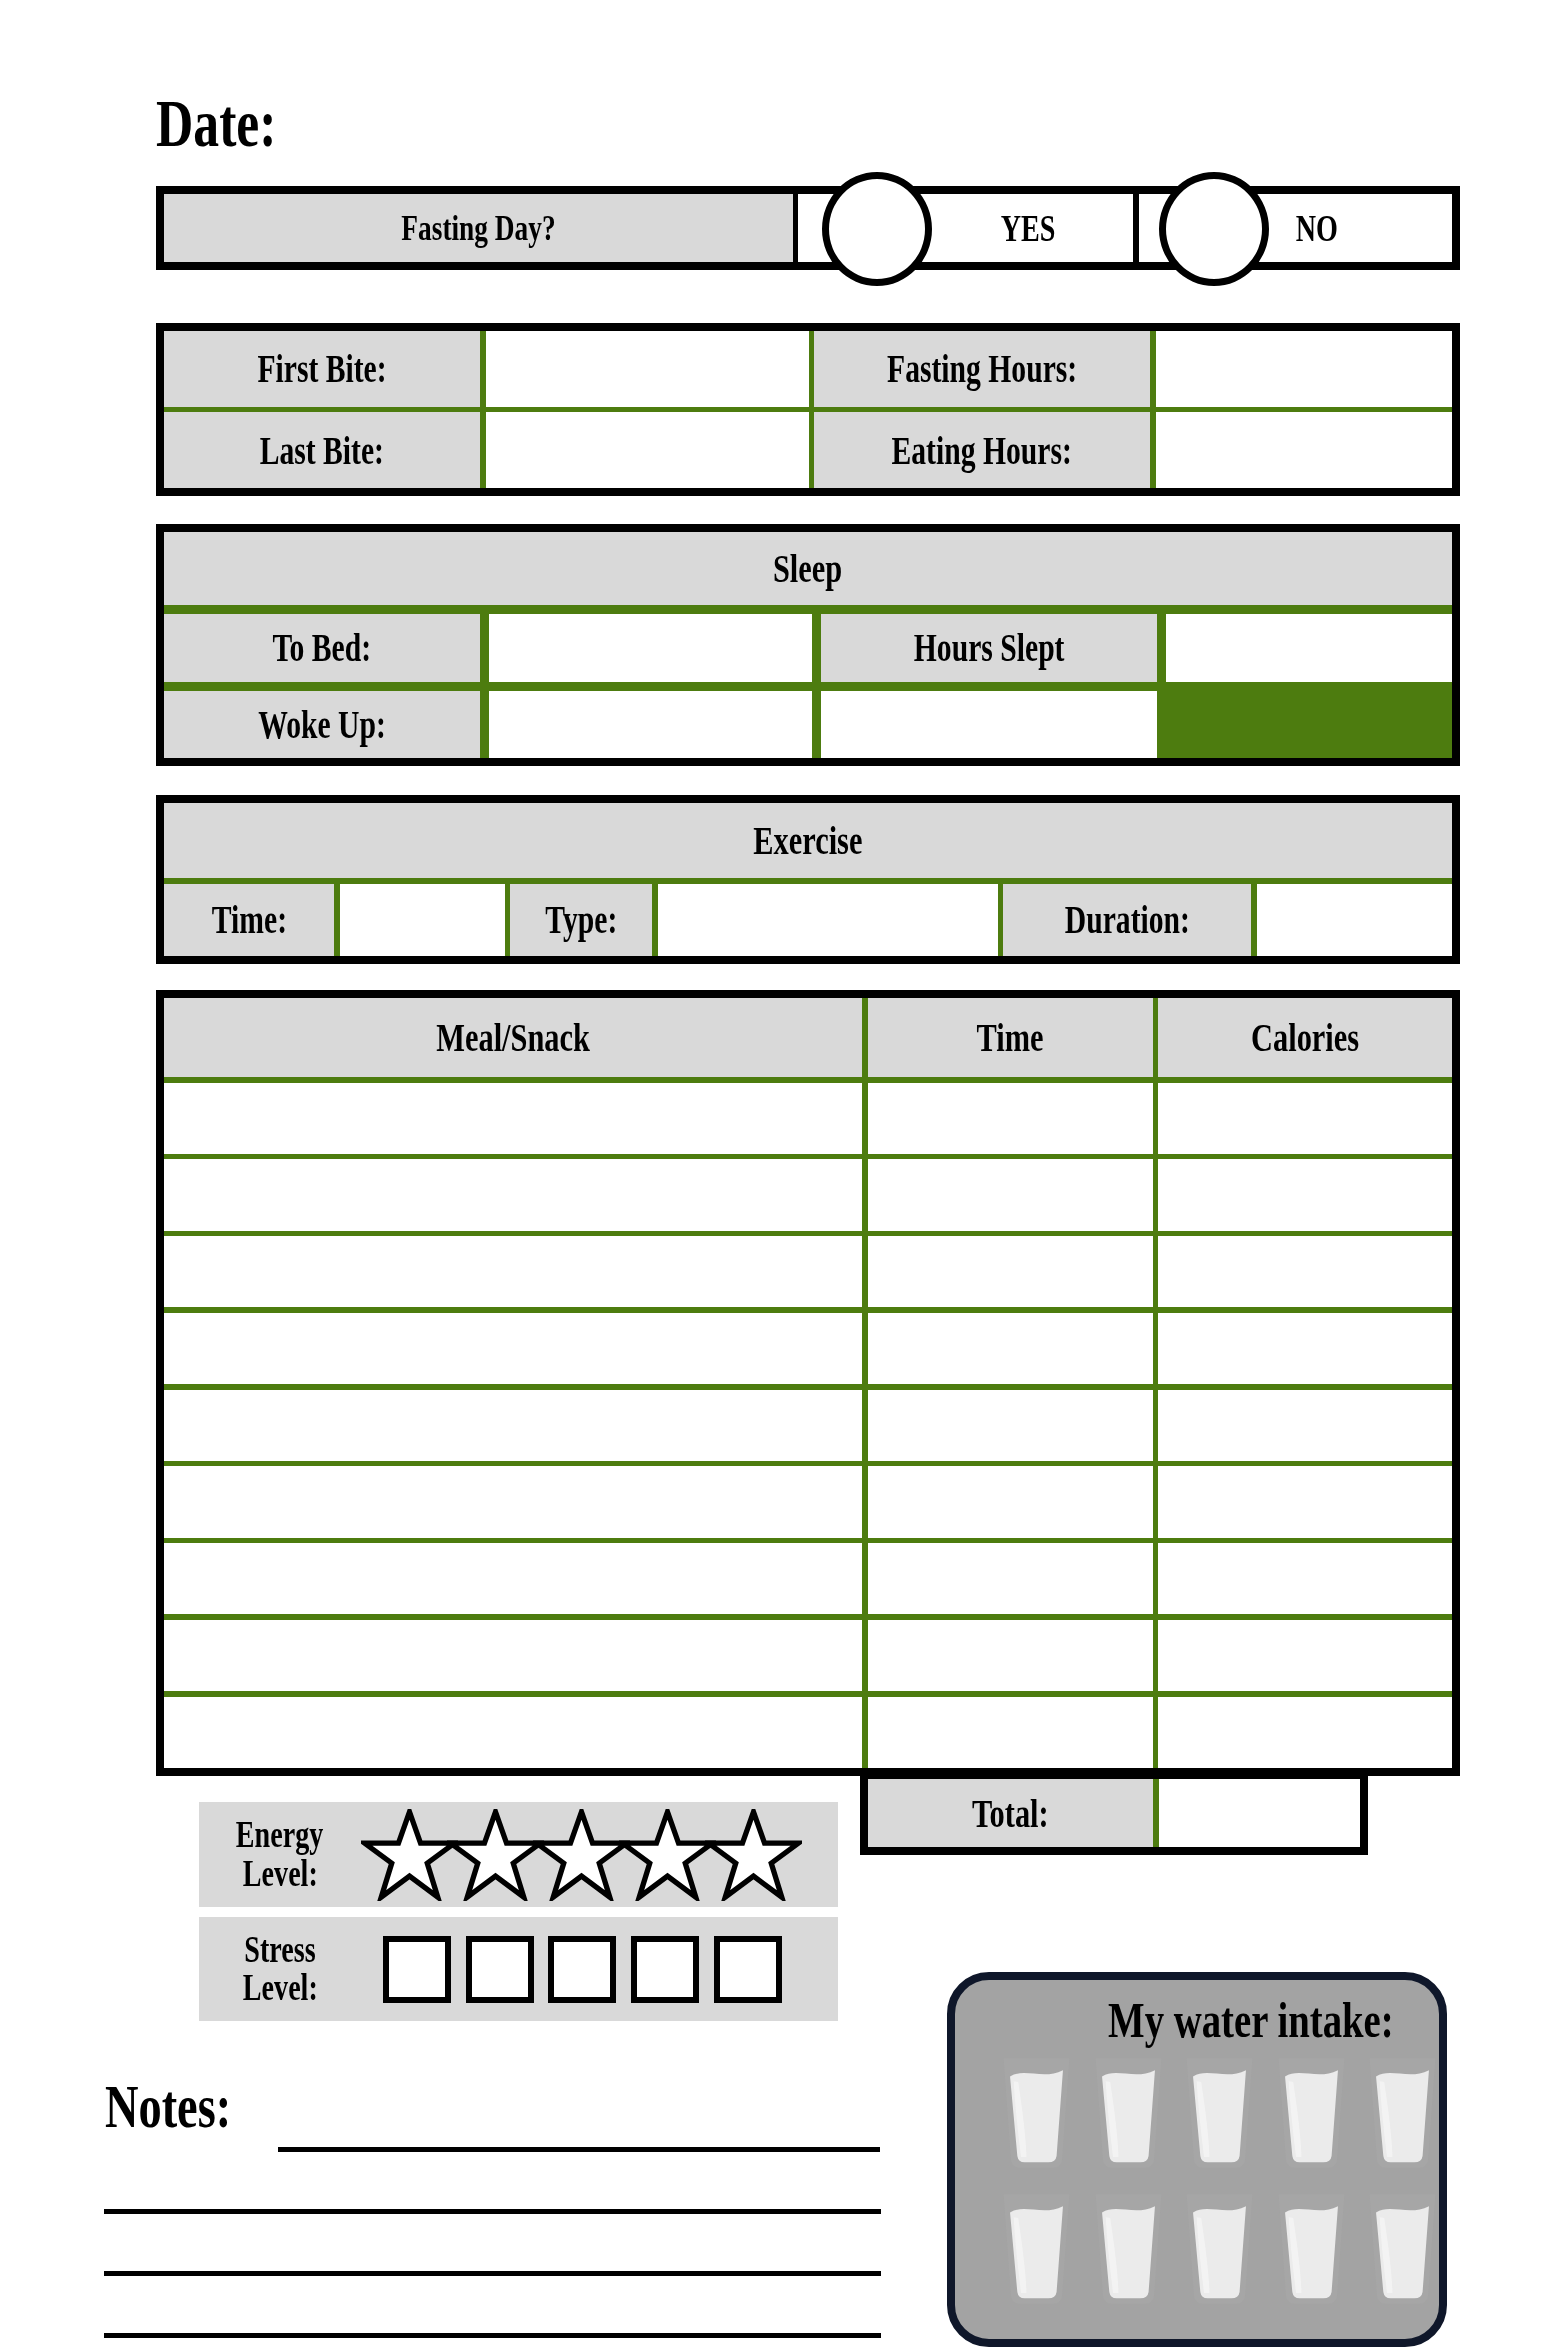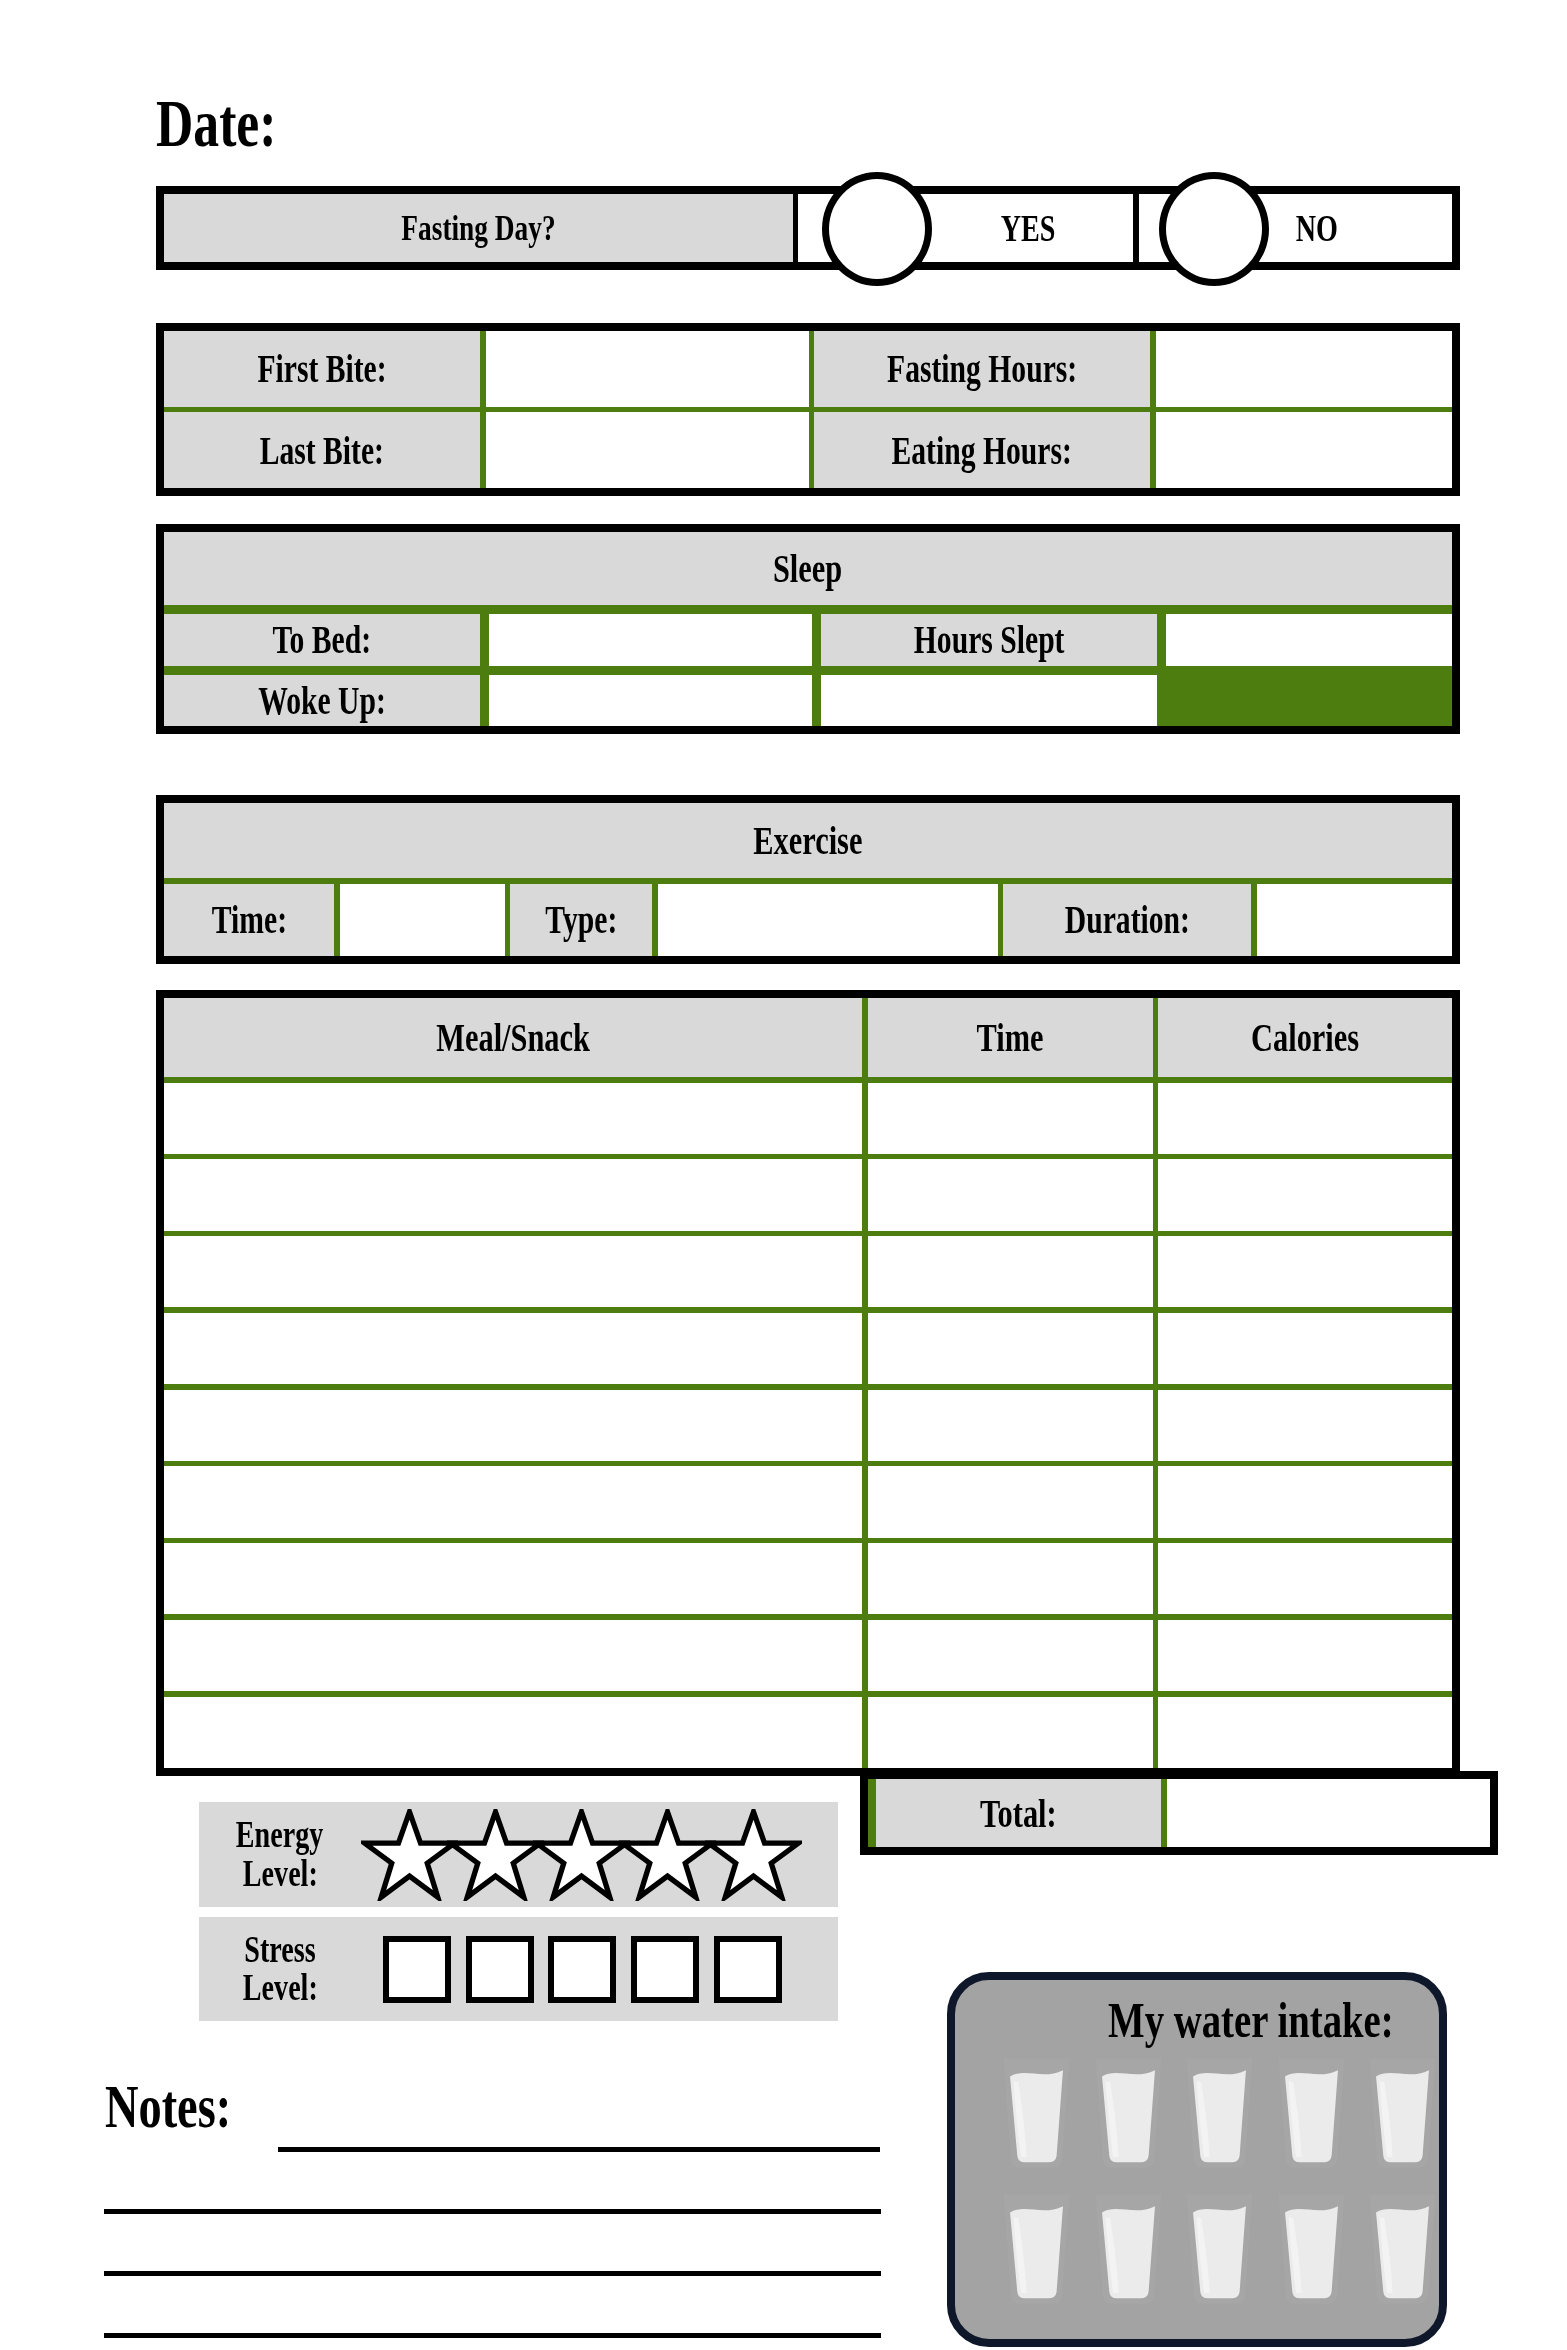--- a/index.html
+++ b/index.html
@@ -30,28 +30,28 @@
                border-right:5.5px solid #000; display:flex; align-items:center; justify-content:center; font-size:36px; }
   .opt-circle { position:absolute; top:-22px; width:110px; height:114px; border:7.3px solid #000; border-radius:50%;
                 background:#fff; z-index:3; }
   .opt-lbl { position:absolute; top:0; height:68px; width:119px; display:flex; align-items:center; justify-content:center;
              font-size:37px; }
   .fast-div { position:absolute; top:-8.3px; width:5.5px; height:84px; background:#000; }
 
   
   .bites { left:156px; top:323px; width:1304px; height:173px;
            grid-template-columns:316px 323px 336px 1fr; grid-template-rows:1fr 1fr; }
-  .sleep { left:156px; top:524px; width:1304px; height:210px;
+  .sleep { left:156px; top:524px; width:1304px; height:242px;
            grid-template-columns:316px 323px 336px 1fr; grid-template-rows:73px 1fr 1fr;gap:9px; }
   .exercise { left:156px; top:795px; width:1304px; height:169px;
            grid-template-columns:170px 165px 142px 340px 248px 1fr; grid-template-rows:75px 1fr; }
   .meals { left:156px; top:990px; width:1304px; height:786px;
            grid-template-columns:698px 285px 1fr; grid-template-rows:79px repeat(9,1fr); }
-  .total { left:860px; top:1771px; width:638px; height:84px;
-           grid-template-columns:285px 1fr;padding-left:8px; }
+  .total { left:860px; top:1771px; width:508px; height:84px;
+           grid-template-columns:285px 1fr; }
 
   
   .rater { position:absolute; left:199px; width:639px; background:var(--gray,#d9d9d9);
            display:flex; align-items:center; }
   .energy { top:1802px; height:105px; }
   .stress { top:1917px; height:104px; }
   .rater-lbl { width:162px; text-align:center; font-size:37px; font-weight:bold; line-height:1.04; }
   .star-row { display:flex; align-items:center; }
   .star { width:97px; height:92px; margin-left:-11px; fill:#fff; stroke:#000; stroke-width:5.5; stroke-linejoin:miter; }
   .star:first-child { margin-left:0; }

